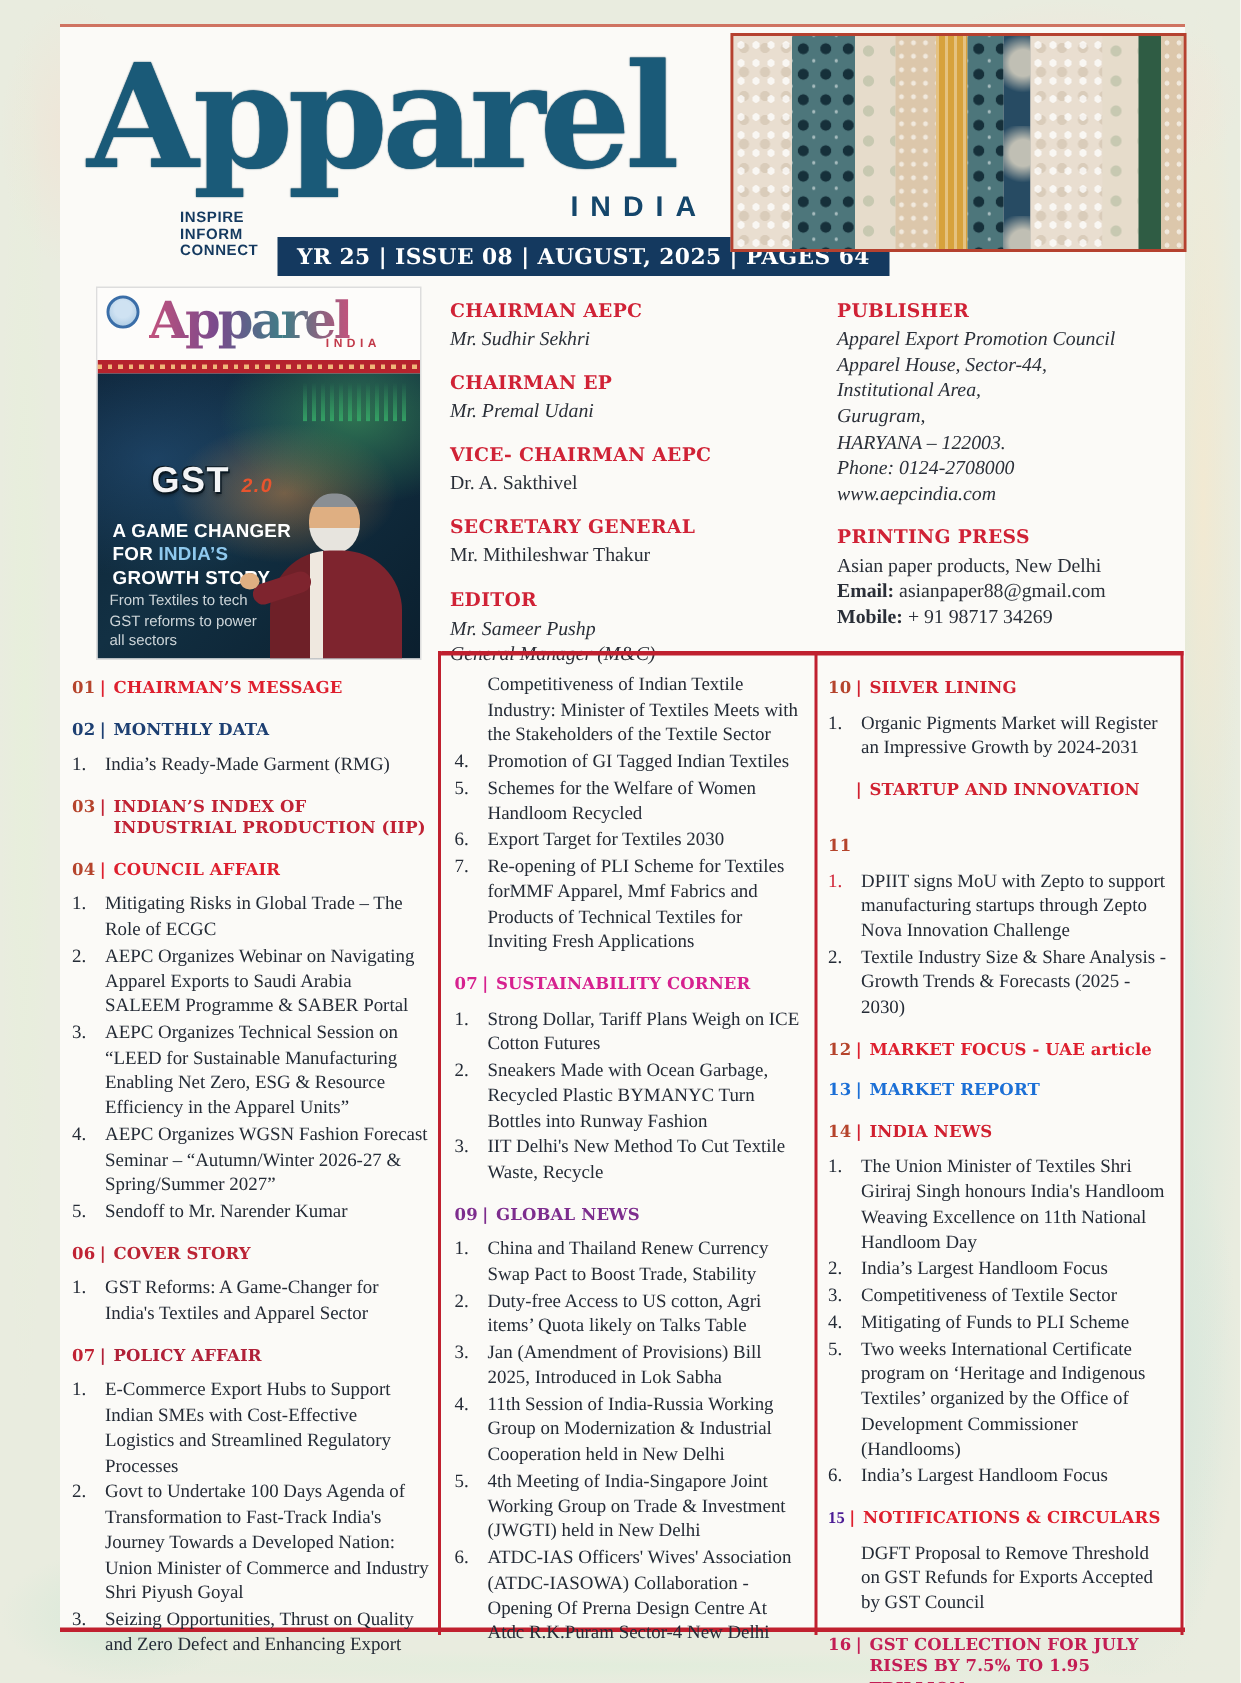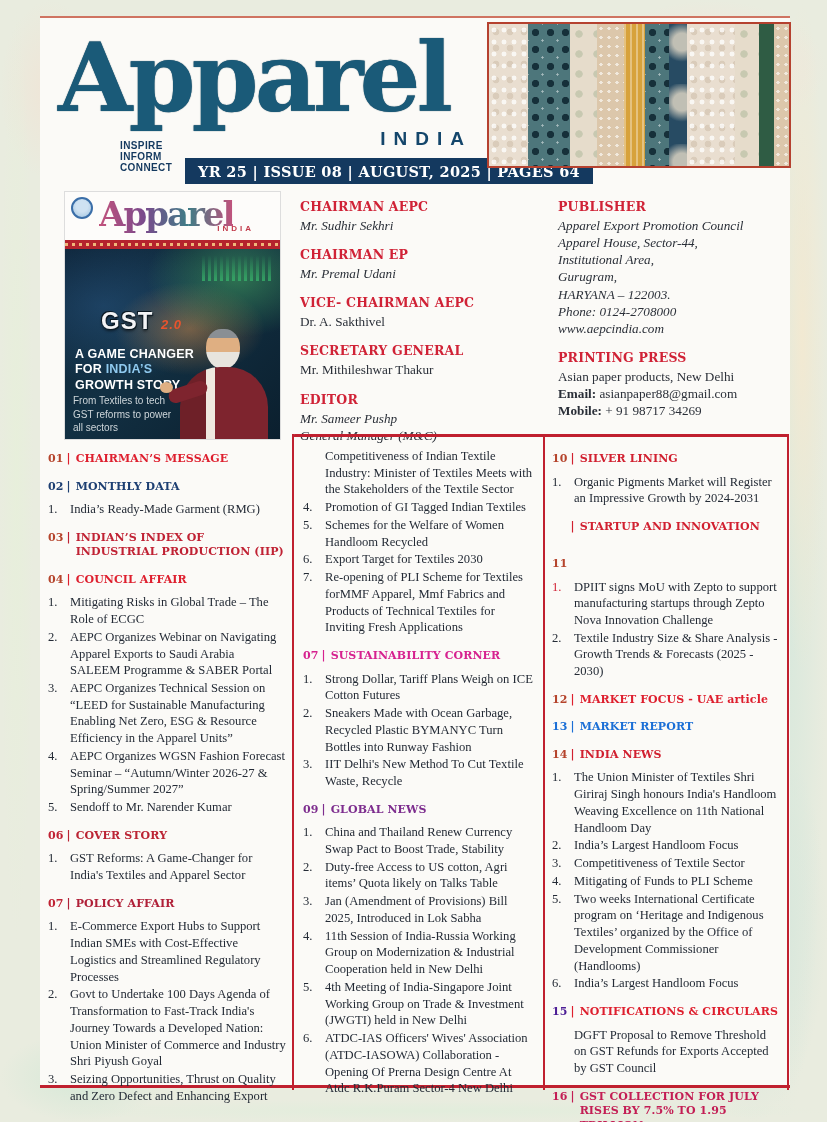--- a/index.html
+++ b/index.html
@@ -489,21 +489,21 @@
             <span class="item-num">5.</span>
             <span class="item-text">Two weeks International Certificate program on ‘Heritage and Indigenous Textiles’ organized by the Office of Development Commissioner (Handlooms)</span>
           </div>
           <div class="toc-item">
             <span class="item-num">6.</span>
             <span class="item-text">India’s Largest Handloom Focus</span>
           </div>
         </div>
         <div class="toc-section">
           <div class="toc-header">
-            <span class="toc-num" style="color: #4c1d95;">15</span>
+            <span class="toc-num" style="color: #4c1d95; font-family: Liberation Serif, serif;">15</span>
             <span class="toc-sep" style="color: rgb(222, 31, 46);">|</span>
             <span class="toc-title" style="color: rgb(222, 31, 46);">NOTIFICATIONS &amp; CIRCULARS</span>
           </div>
           <div class="toc-plain">DGFT Proposal to Remove Threshold on GST Refunds for Exports Accepted by GST Council</div>
         </div>
         <div class="toc-section">
           <div class="toc-header">
             <span class="toc-num" style="color: rgb(195, 29, 84);">16</span>
             <span class="toc-sep" style="color: rgb(195, 29, 84);">|</span>
             <span class="toc-title" style="color: rgb(195, 29, 84);">GST COLLECTION FOR JULY RISES BY 7.5% TO  1.95 TRILLION</span>

